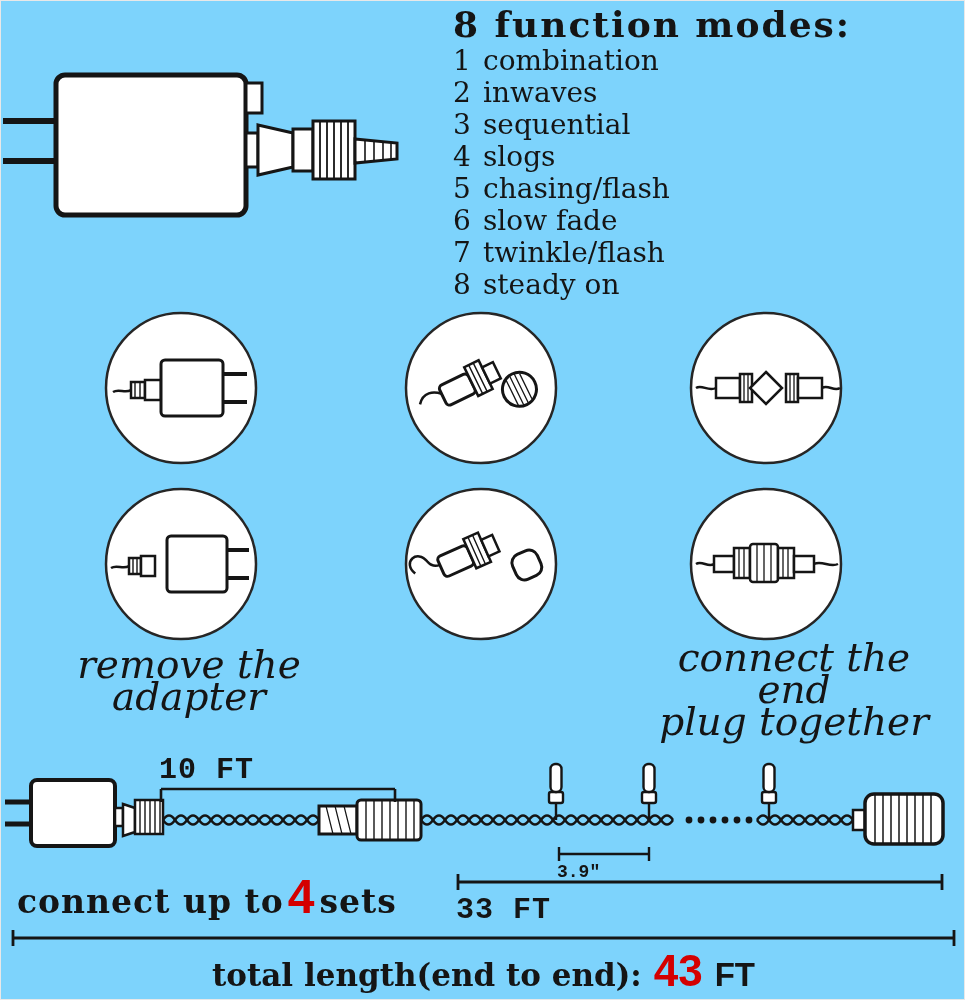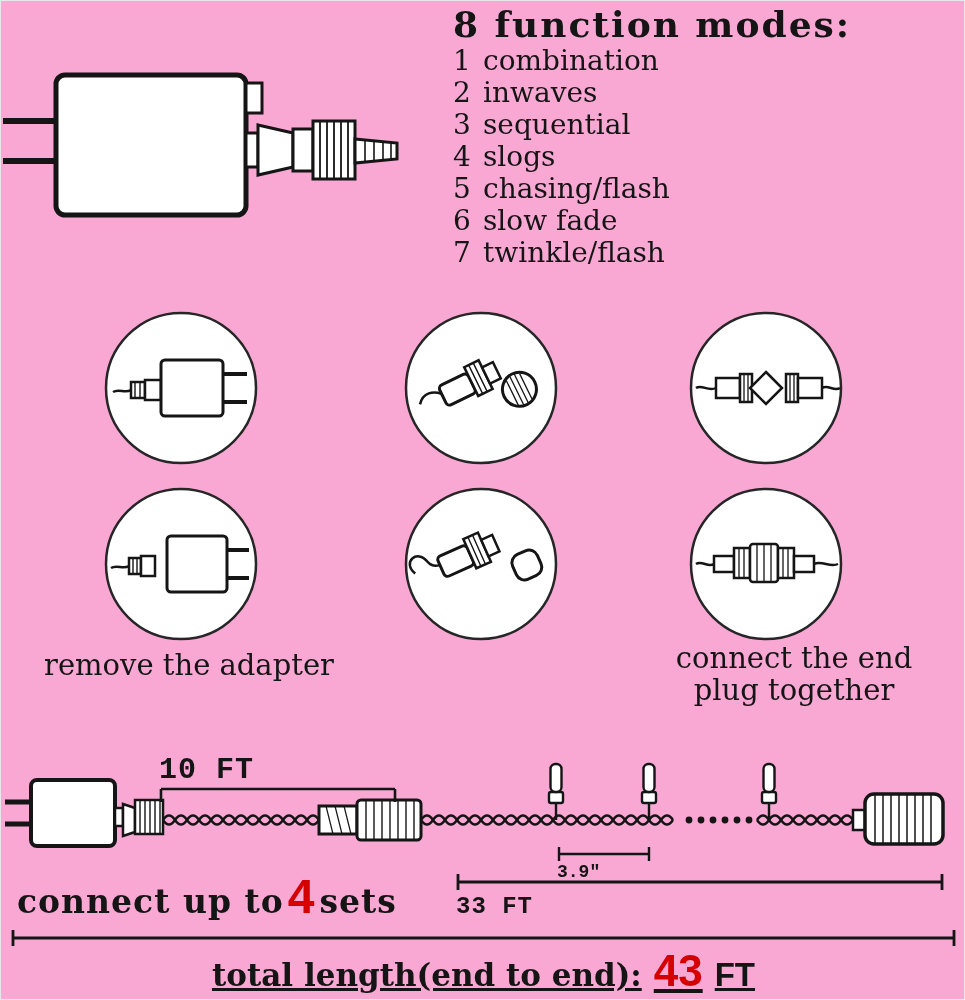--- a/index.html
+++ b/index.html
@@ -1,27 +1,27 @@
 <!DOCTYPE html>
 <html><head>
 <meta charset="utf-8">
 <style>
   html,body{margin:0;padding:0;background:#fff;}
-  .page{position:relative;width:965px;height:1000px;background:#f9a8d4;overflow:hidden;
+  .page{position:relative;width:965px;height:1000px;background:#7dd3fc;overflow:hidden;
         font-family:"DejaVu Serif", serif;color:#151515;border:1px solid #e8e8e8;box-sizing:border-box;}
   .abs{position:absolute;}
   svg.abs{display:block;}
   .modes-title{font-weight:bold;font-size:36px;letter-spacing:2px;white-space:nowrap;}
   .mode-item{font-size:28px;line-height:32px;white-space:nowrap;}
   .mode-num{display:inline-block;width:30px;}
-  .caption{font-size:29px;line-height:32px;text-align:center;}
+  .caption{font-size:39px;line-height:32px;text-align:center;font-style:italic;}
   .meas{font-family:Liberation Mono, monospace;font-weight:bold;}
   .lead-label{font-size:30px;letter-spacing:1px;}
   .spacing-label{font-size:18px;}
-  .string-label{font-size:24px;letter-spacing:1px;}
+  .string-label{font-size:30px;letter-spacing:1px;}
   .connect-line{display:inline-flex;align-items:baseline;gap:4px;font-weight:bold;font-size:33px;letter-spacing:1px;white-space:nowrap;}
   .big-red{font-family:"Liberation Sans", sans-serif;font-weight:bold;color:#d40000;font-size:48px;line-height:1;}
   .total-line{display:flex;justify-content:center;align-items:baseline;gap:12px;font-weight:bold;font-size:31px;white-space:nowrap;}
   .total-num{font-family:"Liberation Sans", sans-serif;font-weight:bold;color:#d40000;font-size:44px;line-height:1;}
   .total-unit{font-family:"Liberation Sans", sans-serif;font-weight:bold;font-size:33px;line-height:1;}
 </style>
 </head>
 <body>
 
 <div class="page">
@@ -43,20 +43,21 @@
 
   <div class="abs modes-title" style="left:452px;top:2px;">8 function modes:</div>
   <div class="abs" style="left:452px;top:44px;">
     <div class="mode-item"><span class="mode-num">1</span><span>combination</span></div>
     <div class="mode-item"><span class="mode-num">2</span><span>inwaves</span></div>
     <div class="mode-item"><span class="mode-num">3</span><span>sequential</span></div>
     <div class="mode-item"><span class="mode-num">4</span><span>slogs</span></div>
     <div class="mode-item"><span class="mode-num">5</span><span>chasing/flash</span></div>
     <div class="mode-item"><span class="mode-num">6</span><span>slow fade</span></div>
     <div class="mode-item"><span class="mode-num">7</span><span>twinkle/flash</span></div>
+    <div class="mode-item"><span class="mode-num">8</span><span>steady on</span></div>
   </div>
 
   <svg class="abs" style="left:102px;top:309px;" width="156" height="156" viewBox="0 0 156 156">
     <circle cx="78" cy="78" r="75" fill="#fff" stroke="#262626" stroke-width="2.5"></circle>
     <g fill="#fff" stroke="#151515" stroke-width="2.5">
       <path d="M10,82 C16,78 22,84 28,80" fill="none"></path>
       <rect x="28" y="72" width="14" height="16"></rect>
       <path d="M32,72 V88 M37,72 V88" stroke-width="1.4" fill="none"></path>
       <rect x="42" y="70" width="16" height="20"></rect>
       <rect x="58" y="50" width="62" height="56" rx="4" stroke-width="3"></rect>
@@ -217,19 +218,19 @@
   </div>
 
   <svg class="abs" style="left:455px;top:872px;" width="488" height="18" viewBox="0 0 488 18">
     <path d="M2,1 V17 M486,1 V17 M2,9 H486" stroke="#151515" stroke-width="2.8" fill="none"></path>
   </svg>
   <div class="abs meas string-label" style="left:455px;top:892px;width:488px;">33 FT</div>
 
   <svg class="abs" style="left:10px;top:928px;" width="945" height="18" viewBox="0 0 945 18">
     <path d="M2,1 V17 M943,1 V17 M2,9 H943" stroke="#151515" stroke-width="2.8" fill="none"></path>
   </svg>
-  <div class="abs total-line" style="left:0;top:948px;width:965px;text-decoration:underline;">
+  <div class="abs total-line" style="left:0;top:948px;width:965px;">
     <span>total length(end to end):</span>
       <span class="total-num">43</span>
       <span class="total-unit">FT</span>
   </div>
 
 </div>
 
 </body></html>

